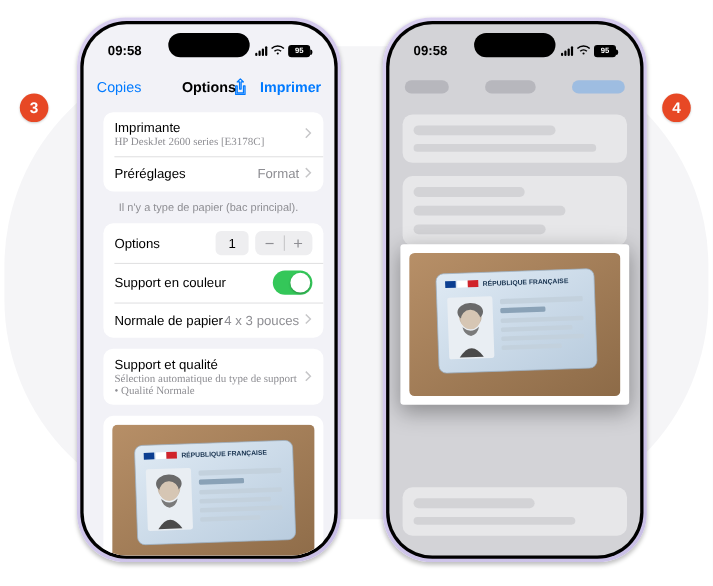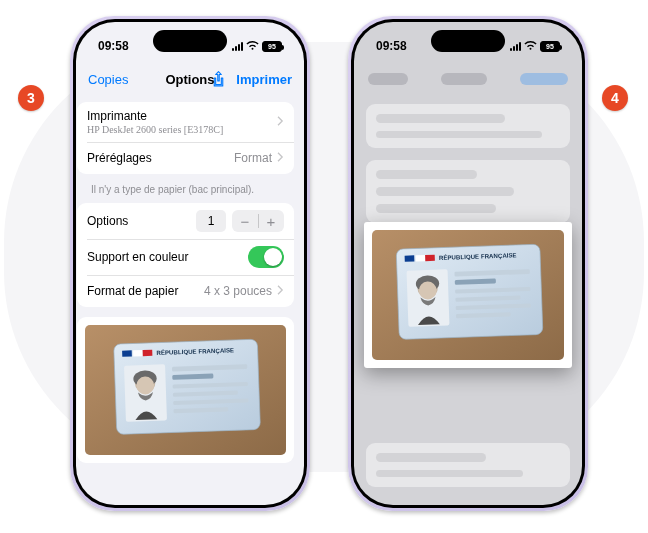--- a/index.html
+++ b/index.html
@@ -83,21 +83,21 @@
     align-items: center;
     justify-content: space-between;
     padding: 0 12px;
     font-size: 13px;
   }
   .nav-left { color: var(--ios-blue); }
   .nav-center { font-weight: 600; position:absolute; left:0; right:0; text-align:center; pointer-events:none; }
   .nav-right { display: flex; align-items: center; gap: 10px; color: var(--ios-blue); font-weight:700; }
   .share-icon svg { width: 15px; height: 17px; display:block; }
 
-  .content { padding: 6px 10px 0 1px; font-size: 12px; }
+  .content { padding: 6px 10px 0 18px; font-size: 12px; }
   .group {
     background: #fff;
     border-radius: 9px;
     overflow: hidden;
     margin-bottom: 10px;
   }
   .row {
     display: flex;
     align-items: center;
     justify-content: space-between;
@@ -265,30 +265,41 @@
                 <div class="stepper-half">−</div>
                 <div class="stepper-half">+</div>
               </div>
             </div>
           </div>
           <div class="row">
             <div class="row-label">Support en couleur</div>
             <div class="switch"></div>
           </div>
           <div class="row">
-            <div class="row-label">Format de papier</div>
+            <div class="row-label">Normale de papier</div>
             <div class="row-value">
               <span>4 x 3 pouces</span>
               <span class="chevron"><svg viewBox="0 0 8 12">
                       <path d="M1 1l5 5-5 5" fill="none" stroke="#c6c6c8" stroke-width="1.6"></path>
                     </svg></span>
             </div>
           </div>
         </div>
 
+        <div class="group">
+          <div class="row">
+            <div style="max-width:170px;">
+              <div class="row-label">Support et qualité</div>
+              <div class="row-sub">Sélection automatique du type de support • Qualité Normale</div>
+            </div>
+            <span class="chevron"><svg viewBox="0 0 8 12">
+                    <path d="M1 1l5 5-5 5" fill="none" stroke="#c6c6c8" stroke-width="1.6"></path>
+                  </svg></span>
+          </div>
+        </div>
 
         <div class="preview-card">
           <div class="id-photo-wrap">
             <svg viewBox="0 0 300 190" width="100%" height="100%" preserveAspectRatio="xMidYMid slice">
               <defs>
                 <linearGradient id="wood1" x1="0" y1="0" x2="1" y2="1">
                   <stop offset="0" stop-color="#b89068"></stop>
                       <stop offset="1" stop-color="#8c6a47"></stop>
                 </linearGradient>
                 <linearGradient id="card1" x1="0" y1="0" x2="1" y2="1">

